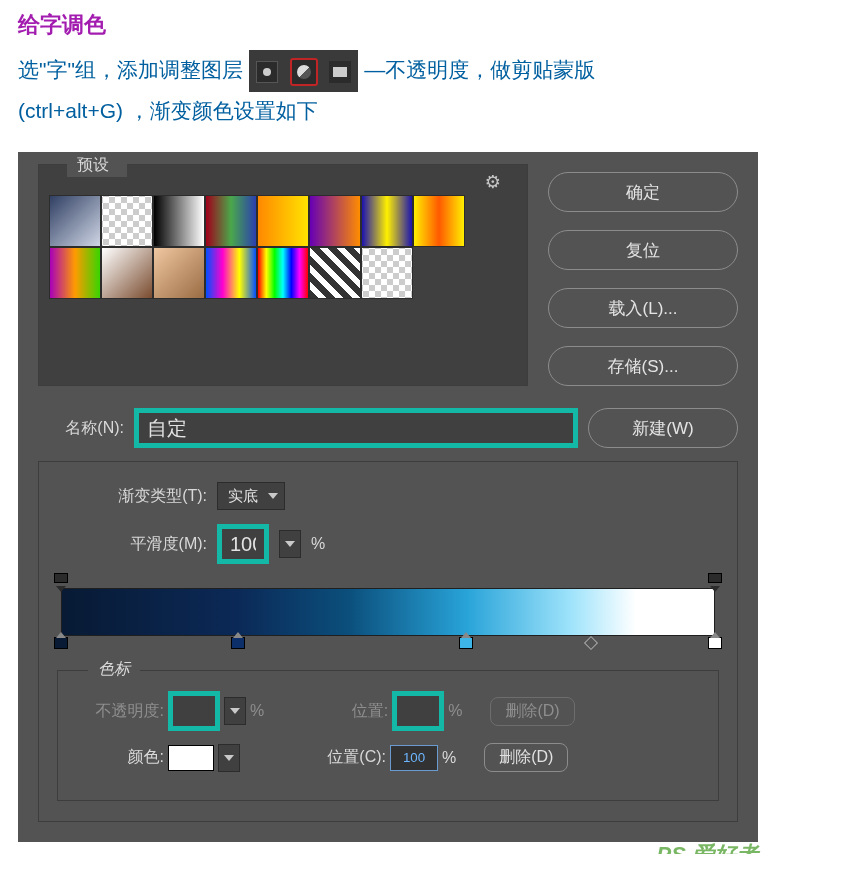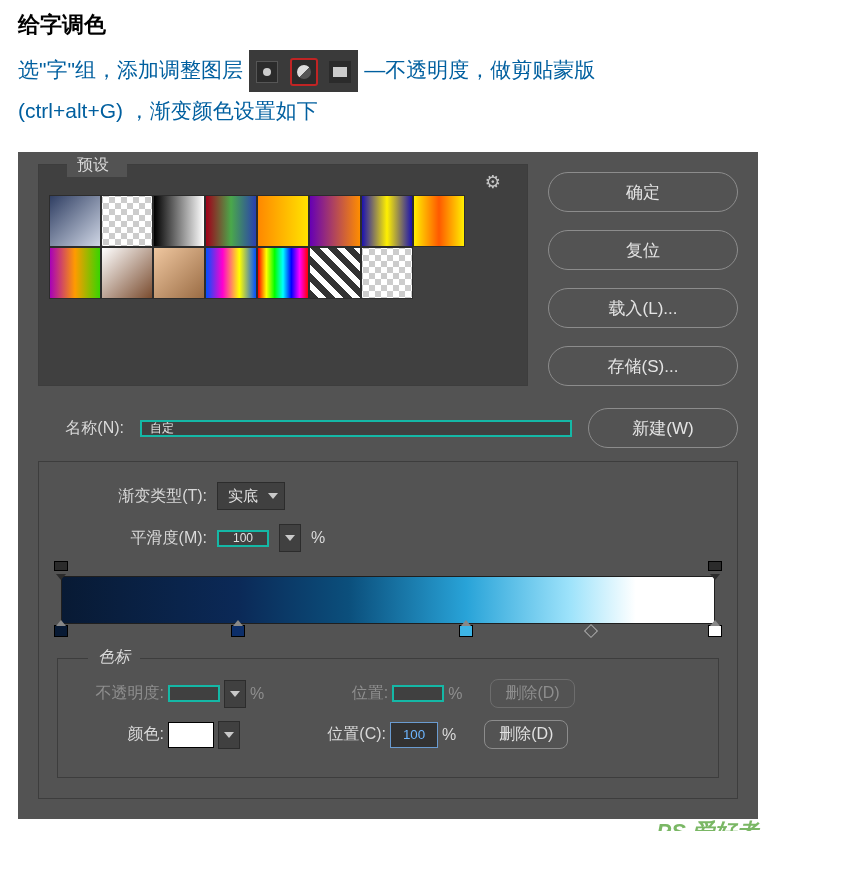--- a/index.html
+++ b/index.html
@@ -5,21 +5,21 @@
   * { margin: 0; padding: 0; box-sizing: border-box; }
   body {
     font-family: "Microsoft YaHei", "SimSun", sans-serif;
     background: #fff;
     width: 860px;
   }
   .article {
     padding: 10px 18px;
   }
   .article-title {
-    color: #000000;
+    color: #a21caf;
     font-size: 22px;
     font-weight: bold;
     margin-bottom: 10px;
   }
   .article-body {
     color: #005f9f;
     font-size: 21px;
     line-height: 38px;
   }
   .inline-toolbar {
@@ -147,31 +147,31 @@
     height: 40px;
     display: flex;
     align-items: center;
     justify-content: center;
     font-size: 17px;
     cursor: pointer;
   }
   .name-row {
     display: flex;
     align-items: center;
-    gap: 16px;
+    gap: 10px;
     margin-top: 22px;
   }
   .name-row label { min-width: 86px; text-align: right;}
   .text-input {
     background: #404040;
-    border: 2px solid #14b8a6;
+    border: 5px solid #14b8a6;
     color: #e2e2e2;
-    height: 17px;
+    height: 40px;
     padding: 0 8px;
-    font-size: 12px;
+    font-size: 20px;
   }
   .name-input { flex: 1; }
   .name-new-btn { width: 150px; }
 
   .grad-section {
     border: 1px solid #3d3d3d;
     margin-top: 13px;
     padding: 20px 18px;
     position: relative;
   }

